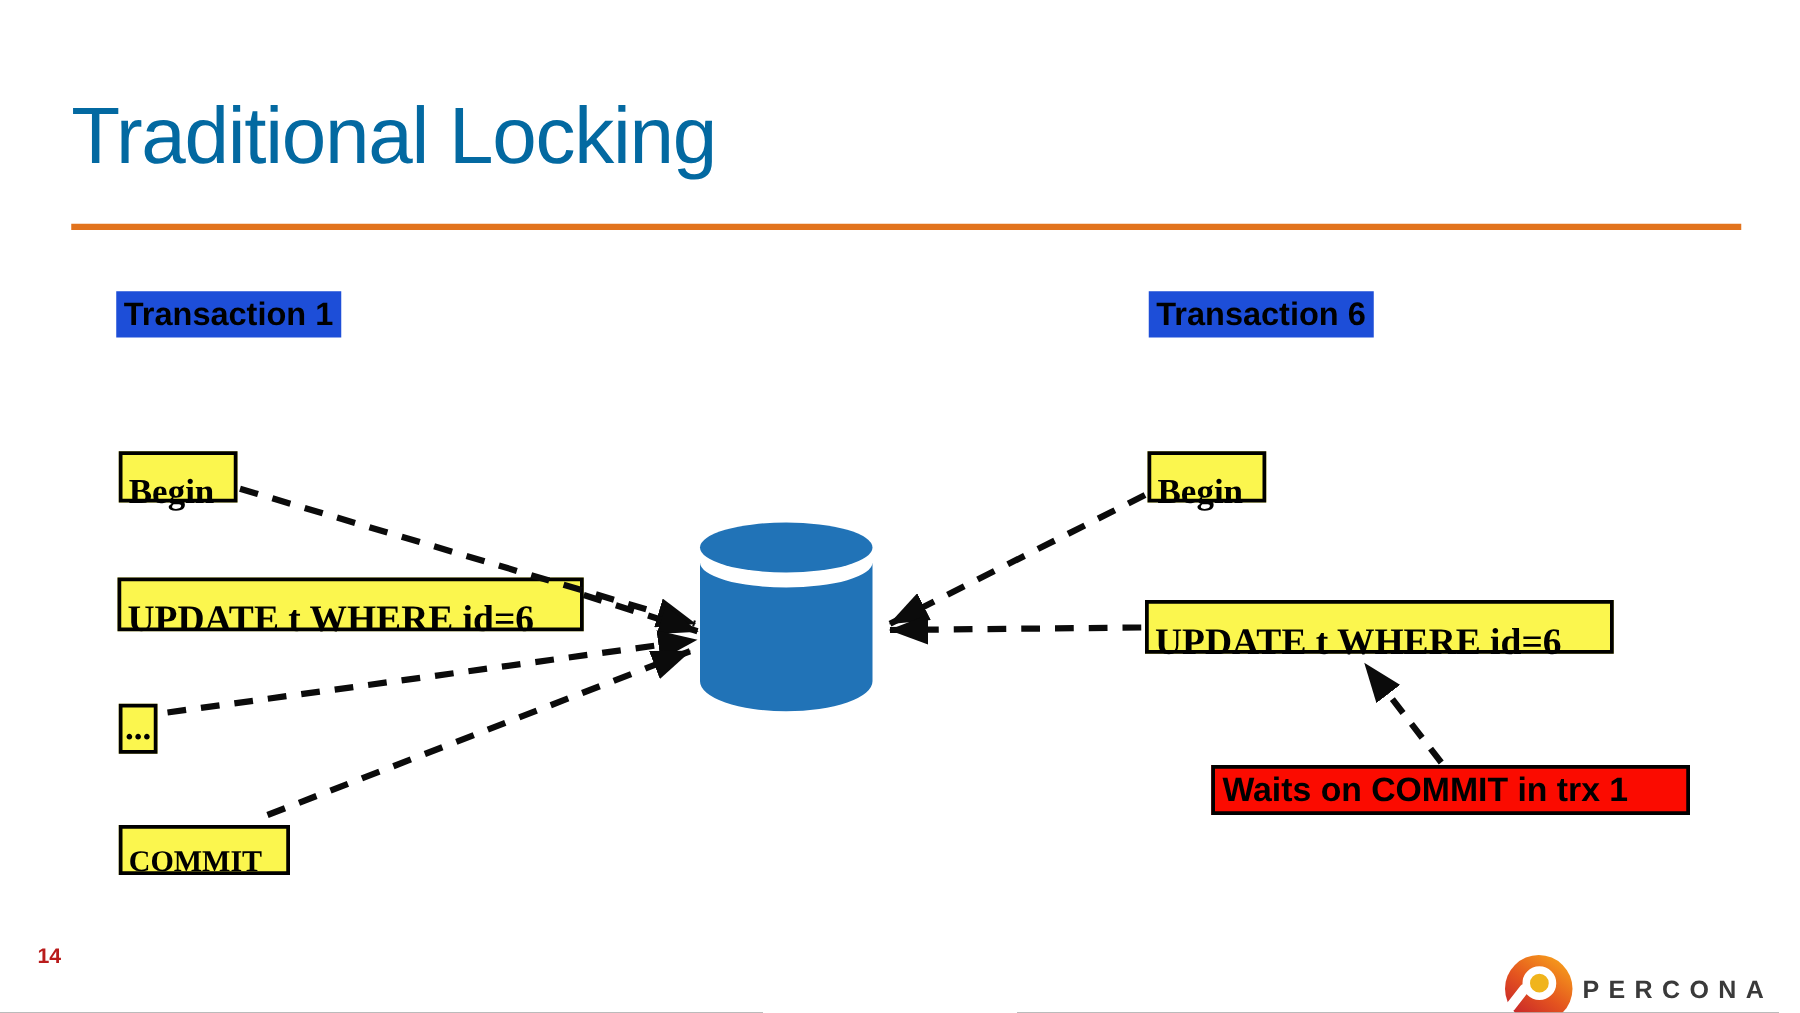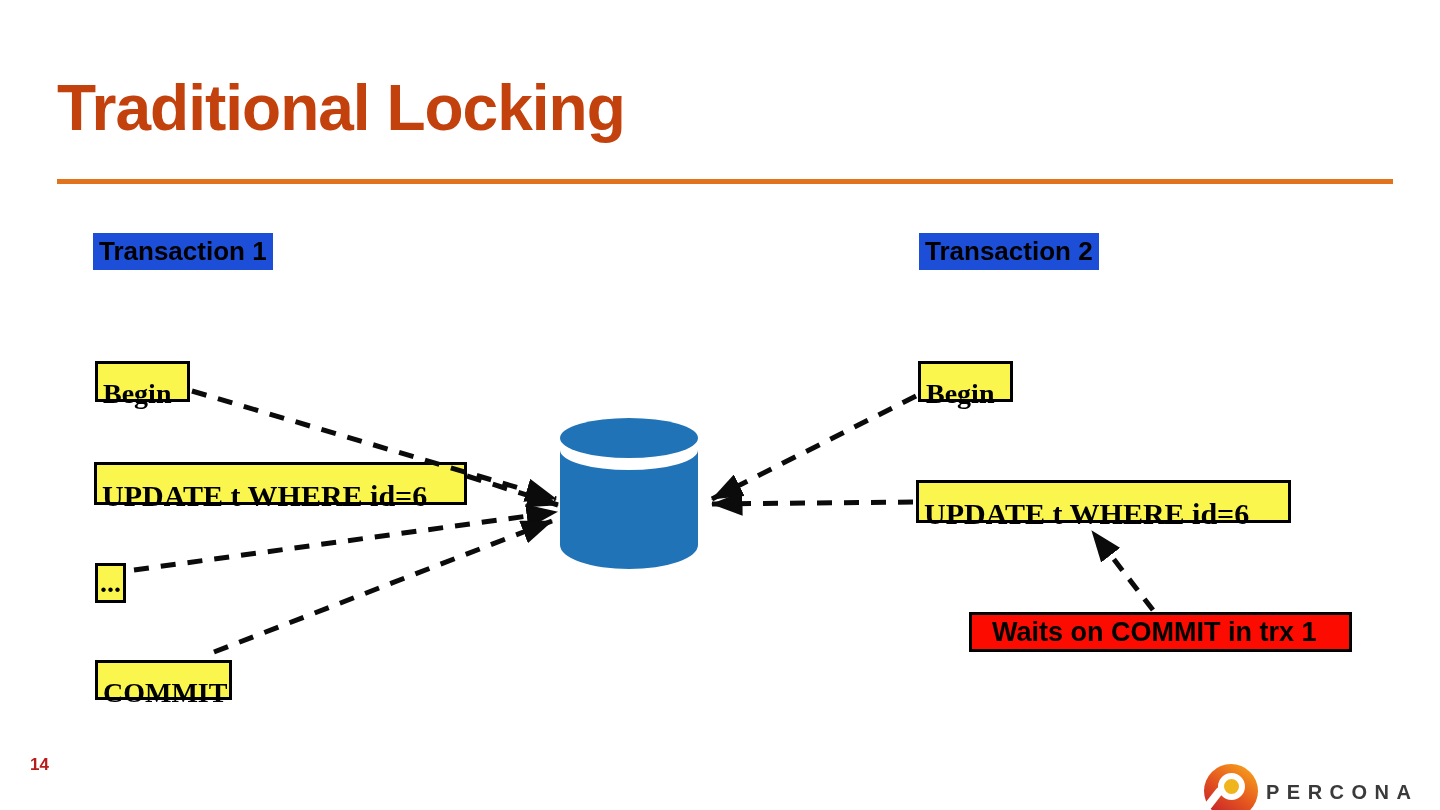--- a/index.html
+++ b/index.html
@@ -6,48 +6,48 @@
   html, body { background: #888; }
   .slide {
     position: relative;
     width: 1440px; height: 810px;
     background: #ffffff;
     overflow: hidden;
     font-family: "Liberation Sans", "DejaVu Sans", sans-serif;
   }
   .slide-title {
     position: absolute; left: 57px; top: 76px;
-    font-size: 64px; font-weight: bold; color: #c2410c;
+    font-size: 64px; font-weight: normal; color: #0369a1;
     letter-spacing: -1px; line-height: 1;
   }
   .title-rule {
     position: absolute; left: 57px; top: 179px;
     width: 1336px; height: 5px; background: #E2731D;
   }
   .lbl {
     position: absolute; font-weight: bold; color: #000;
     white-space: nowrap; line-height: 1.2;
   }
   .hl-blue { background: #1d4ed8; font-size: 26px; padding: 3px 6px; }
   .hl-yellow {
     background: #FBF64E; border: 3px solid #000;
     padding: 13px 5px;
     font-family: Liberation Serif, serif;
   }
   .hl-red {
     background: #FB0B00; border: 3px solid #000;
-    padding: 1px 20px; font-size: 27px;
+    padding: 1px 6px; font-size: 27px;
   }
   .t1-label  { left: 93px;  top: 233px; }
   .t2-label  { left: 919px; top: 233px; }
   .begin1    { left: 95px;  top: 361px; width: 95px;  height: 41px; font-size: 28px; }
   .update1   { left: 94px;  top: 462px; width: 373px; height: 43px; font-size: 30px; }
   .dots1     { left: 95px;  top: 563px; width: 31px;  height: 40px; font-size: 28px;
                display: flex; align-items: center; justify-content: center; }
-  .commit1   { left: 95px;  top: 660px; width: 137px; height: 40px; font-size: 28px; }
+  .commit1   { left: 95px;  top: 660px; width: 137px; height: 40px; font-size: 24px; }
   .begin2    { left: 918px; top: 361px; width: 95px;  height: 41px; font-size: 28px; }
   .update2   { left: 916px; top: 480px; width: 375px; height: 43px; font-size: 30px; }
   .waitnote  { left: 969px; top: 612px; width: 383px; height: 40px; }
   .arrows-svg { position: absolute; left: 0; top: 0; pointer-events: none; }
   .page-number {
     position: absolute; left: 30px; top: 755px;
     font-size: 17px; font-weight: bold; color: #b91c1c;
   }
   .logo { position: absolute; left: 1204px; top: 764px; width: 200px; height: 55px; }
   .logo-mark {
@@ -77,21 +77,21 @@
 
   <h1 class="slide-title">Traditional Locking</h1>
   <div class="title-rule"></div>
 
   <div class="lbl hl-blue t1-label">Transaction 1</div>
   <div class="lbl hl-yellow begin1">Begin</div>
   <div class="lbl hl-yellow update1">UPDATE t WHERE id=6</div>
   <div class="lbl hl-yellow dots1">...</div>
   <div class="lbl hl-yellow commit1">COMMIT</div>
 
-  <div class="lbl hl-blue t2-label">Transaction 2</div>
+  <div class="lbl hl-blue t2-label">Transaction 6</div>
   <div class="lbl hl-yellow begin2">Begin</div>
   <div class="lbl hl-yellow update2">UPDATE t WHERE id=6</div>
   <div class="lbl hl-red waitnote">Waits on COMMIT in trx 1</div>
 
   <svg class="arrows-svg" width="1440" height="810" viewBox="0 0 1440 810">
     <defs>
       <marker id="arw" markerWidth="6.6" markerHeight="4.8" refX="6.1" refY="2.4" orient="auto" markerUnits="strokeWidth">
         <path d="M0,0 L6.3,2.4 L0,4.8 Z" fill="#0b0b0b"></path>
       </marker>
     </defs>

